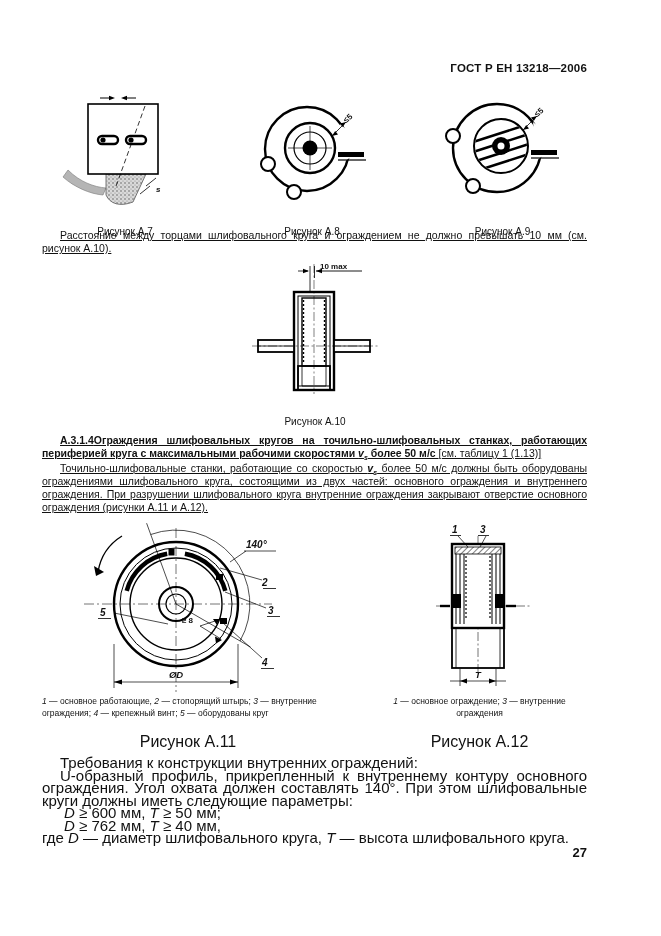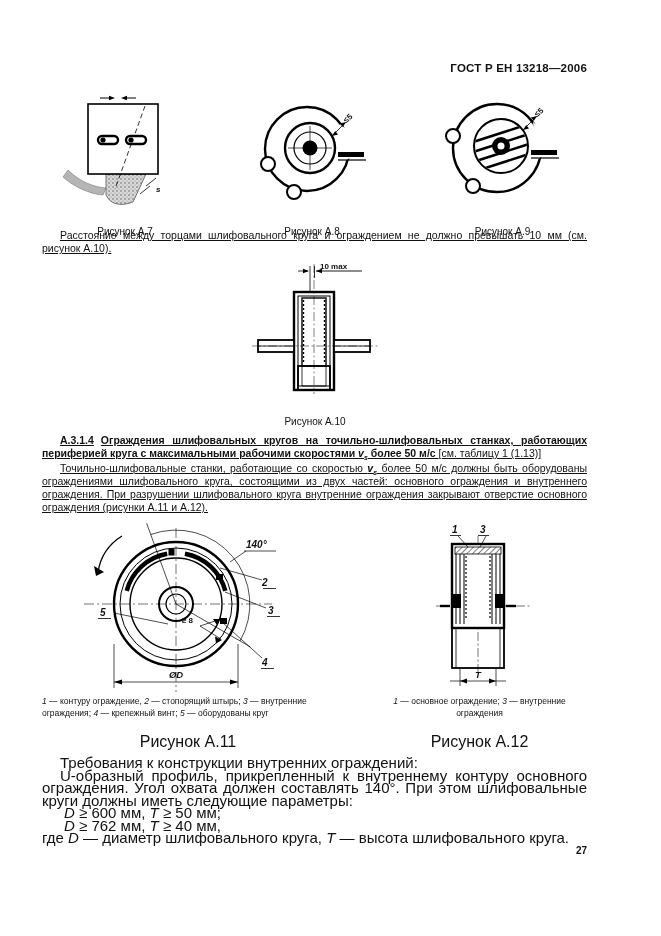--- a/index.html
+++ b/index.html
@@ -17,21 +17,21 @@
   sub.vsub{font-size:7px;font-style:italic;font-weight:bold;line-height:0;}
   .legend{position:absolute;font-size:8.5px;line-height:11.5px;}
   .legend i{font-style:italic;}
   .legend.center{text-align:center;}
   .figcap{position:absolute;font-size:16px;text-align:center;}
   .req{position:absolute;}
   .req p{font-size:15px;line-height:12.5px;margin:0;text-align:justify;}
   .req .param{padding-left:22px;}
   .req i{font-style:italic;}
   .pageno{position:absolute;top:845px;left:42px;width:545px;text-align:right;
-          font-size:10px;font-weight:bold;}
+          font-size:13px;font-weight:bold;}
   svg{display:block;}
   svg text{font-family:"Liberation Sans",sans-serif;fill:#111;}
   text.co{font-size:10px;font-weight:bold;font-style:italic;}
   text.dim{font-size:8px;font-weight:bold;}
   text.dimi{font-size:9.5px;font-weight:bold;font-style:italic;}
 </style>
 </head>
 <body>
 
 <div class="page">
@@ -157,21 +157,21 @@
       <g fill="#000">
         <polygon points="59,9 53,6.8 53,11.2"></polygon>
         <polygon points="66,9 72,6.8 72,11.2"></polygon>
       </g>
       <text x="70" y="7" class="dim">10 max</text>
     </svg>
     <figcaption class="caption">Рисунок А.10</figcaption>
   </figure>
 
   <p class="body ind abs" style="left:42px;top:434px;width:545px;">
-    <span class="b" style="margin-right:7px;">А.3.1.4</span><span class="b">Ограждения шлифовальных кругов на точильно-шлифовальных станках, работающих периферией круга с максимальными рабочими скоростями </span><span class="vsym">v</span><sub class="vsub">s</sub><span class="b"> более 50 м/с </span><span>[см. таблицу 1 (1.13)]</span>
+    <span class="b" style="">А.3.1.4</span><span class="b">Ограждения шлифовальных кругов на точильно-шлифовальных станках, работающих периферией круга с максимальными рабочими скоростями </span><span class="vsym">v</span><sub class="vsub">s</sub><span class="b"> более 50 м/с </span><span>[см. таблицу 1 (1.13)]</span>
   </p>
 
   <p class="body ind abs" style="left:42px;top:462px;width:545px;">
     <span>Точильно-шлифовальные станки, работающие со скоростью </span><span class="vsym">v</span><sub class="vsub">s</sub><span> более 50 м/с должны быть оборудованы ограждениями шлифовального круга, состоящими из двух частей: основного ограждения и внутреннего ограждения. При разрушении шлифовального круга внутренние ограждения закрывают отверстие основного ограждения (рисунки А.11 и А.12).</span>
   </p>
 
   <figure style="left:70px;top:520px;width:250px;">
     <svg viewBox="0 0 250 178" width="250" height="178">
       <g stroke="#000" fill="none">
         <line x1="14" y1="84" x2="202" y2="84" stroke-width="0.55" stroke-dasharray="10 3 2 3"></line>
@@ -262,21 +262,21 @@
         <polygon points="30,159 37,156.6 37,161.4"></polygon>
         <polygon points="66,159 59,156.6 59,161.4"></polygon>
       </g>
       <text x="22" y="11" class="co">1</text>
       <text x="50" y="11" class="co">3</text>
       <text x="48" y="156" text-anchor="middle" class="dimi">T</text>
     </svg>
   </figure>
 
   <div class="legend" style="left:42px;top:696px;width:292px;">
-    <i>1</i><span> — контуру ограждение, </span><i>2</i><span> — стопорящий штырь; </span><i>3</i><span> — внутренние ограждения; </span><i>4</i><span> — крепежный винт; </span><i>5</i><span> — оборудованы круг</span>
+    <i>1</i><span> — основное работающие, </span><i>2</i><span> — стопорящий штырь; </span><i>3</i><span> — внутренние ограждения; </span><i>4</i><span> — крепежный винт; </span><i>5</i><span> — оборудованы круг</span>
   </div>
 
   <div class="legend center" style="left:372px;top:696px;width:215px;">
     <i>1</i><span> — основное ограждение; </span><i>3</i><span> — внутренние ограждения</span>
   </div>
 
   <div class="figcap" style="left:42px;top:733px;width:292px;">Рисунок А.11</div>
   <div class="figcap" style="left:372px;top:733px;width:215px;">Рисунок А.12</div>
 
   <div class="req" style="left:42px;top:757px;width:545px;">

